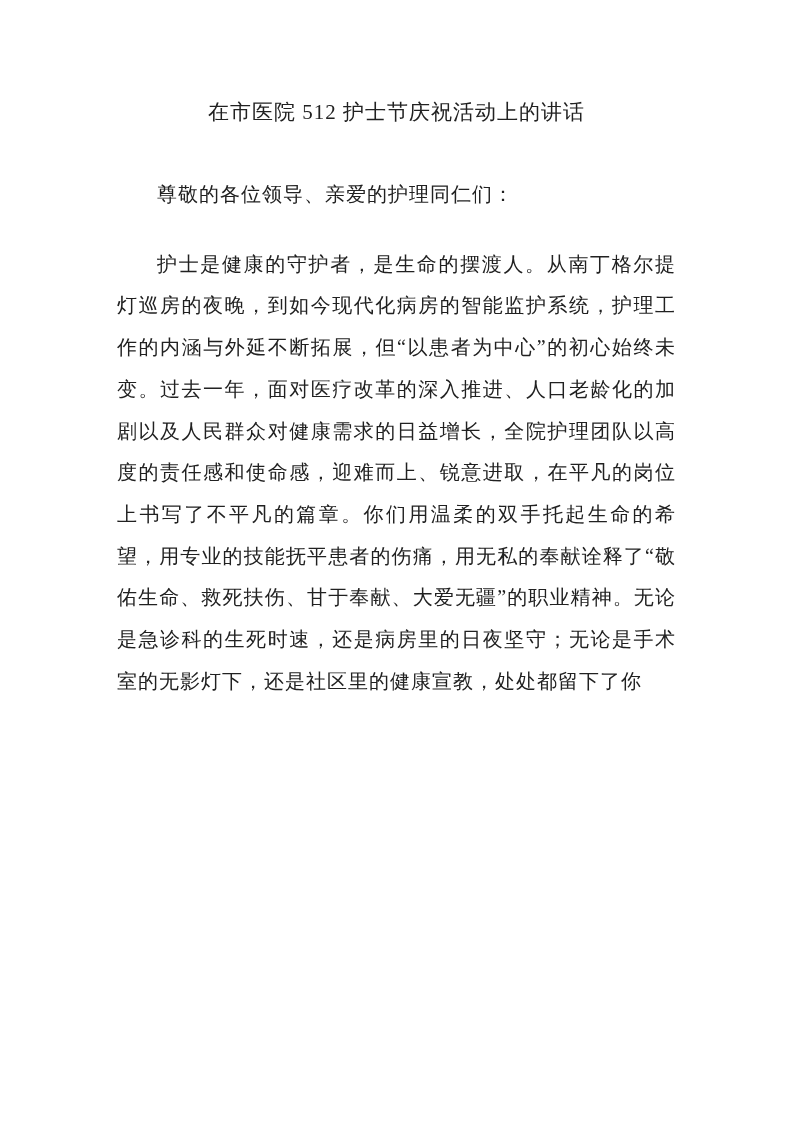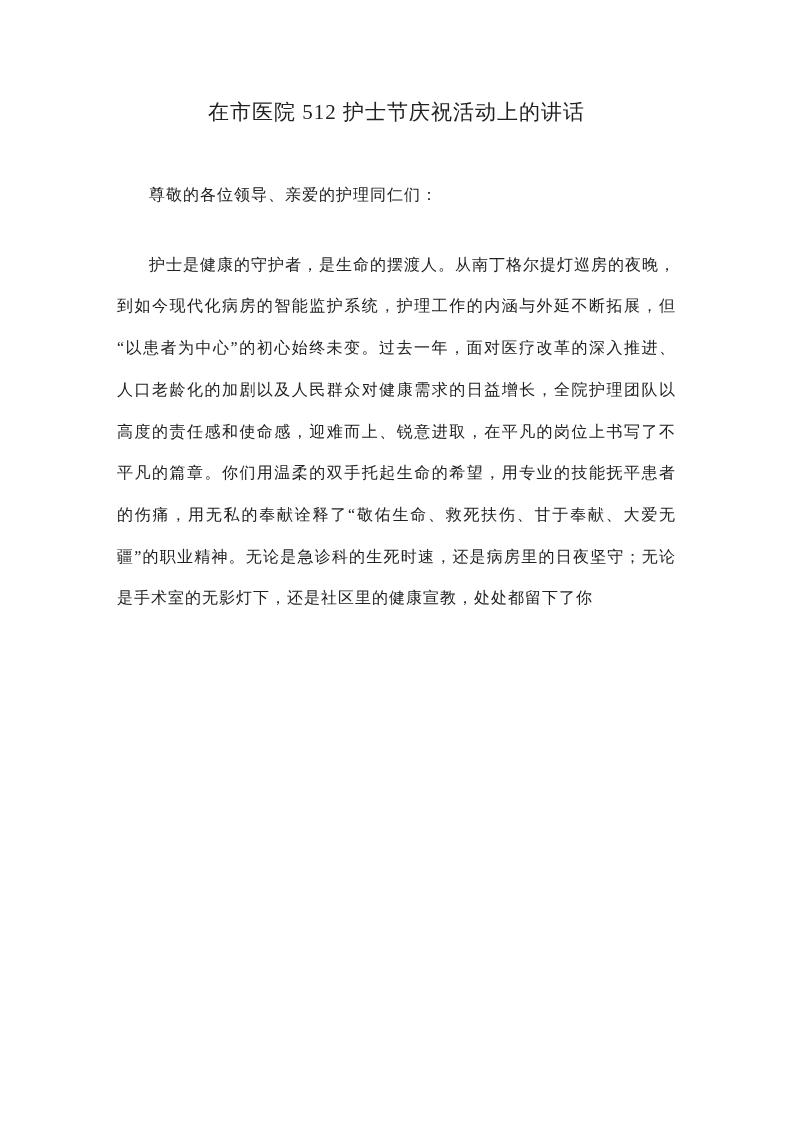--- a/index.html
+++ b/index.html
@@ -23,21 +23,21 @@
   }
   .doc-title {
     font-size: 21px;
     font-weight: normal;
     line-height: 32px;
     letter-spacing: 1px;
     text-align: center;
     margin: 0 0 46px 0;
   }
   .para {
-    font-size: 16px;
+    font-size: 20px;
     line-height: 41.7px;
     letter-spacing: 1px;
     text-align: justify;
     text-indent: 2em;
     margin: 0 0 28px 0;
     word-break: break-all;
   }
   .greeting {
     text-align: left;
   }

